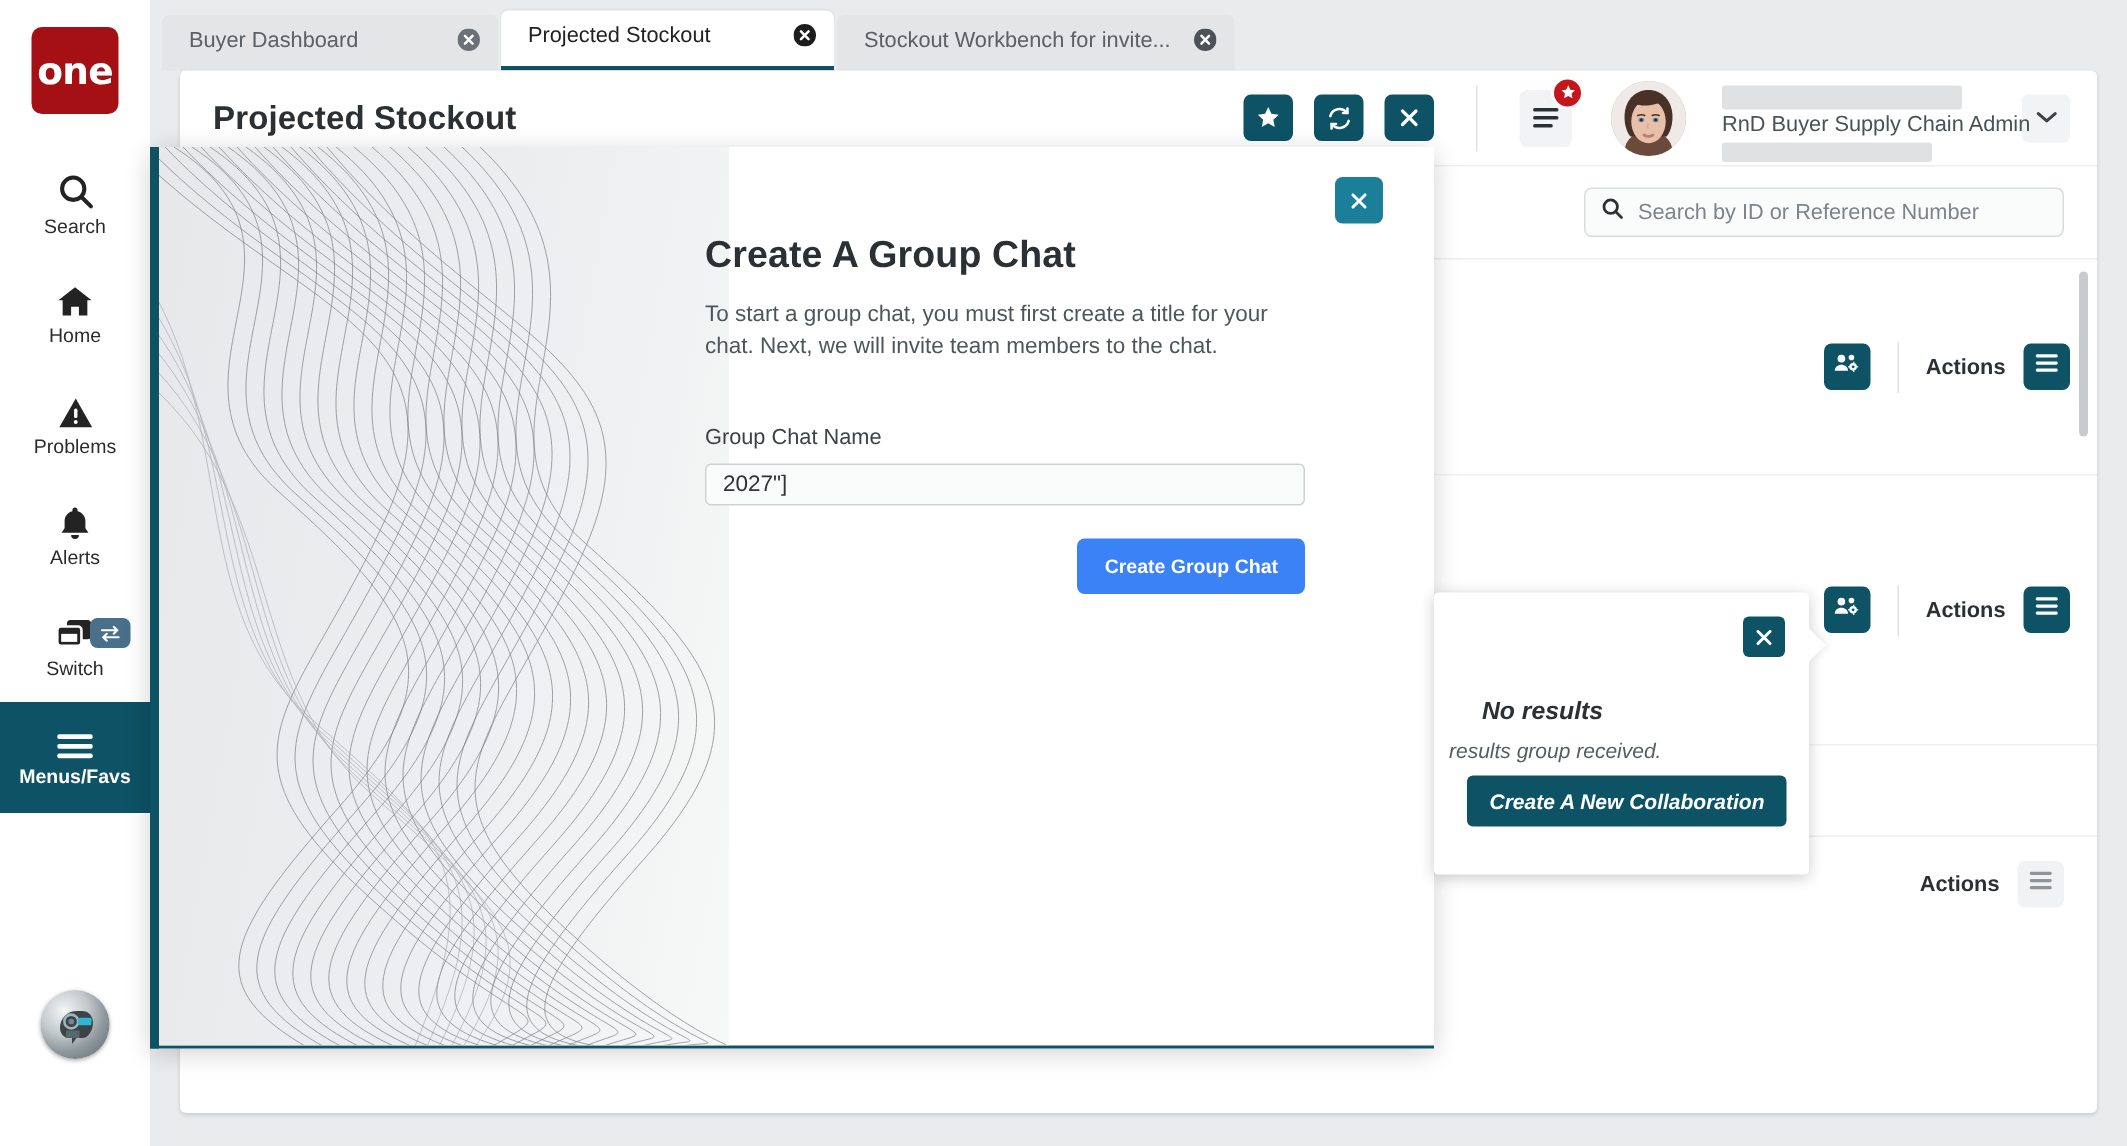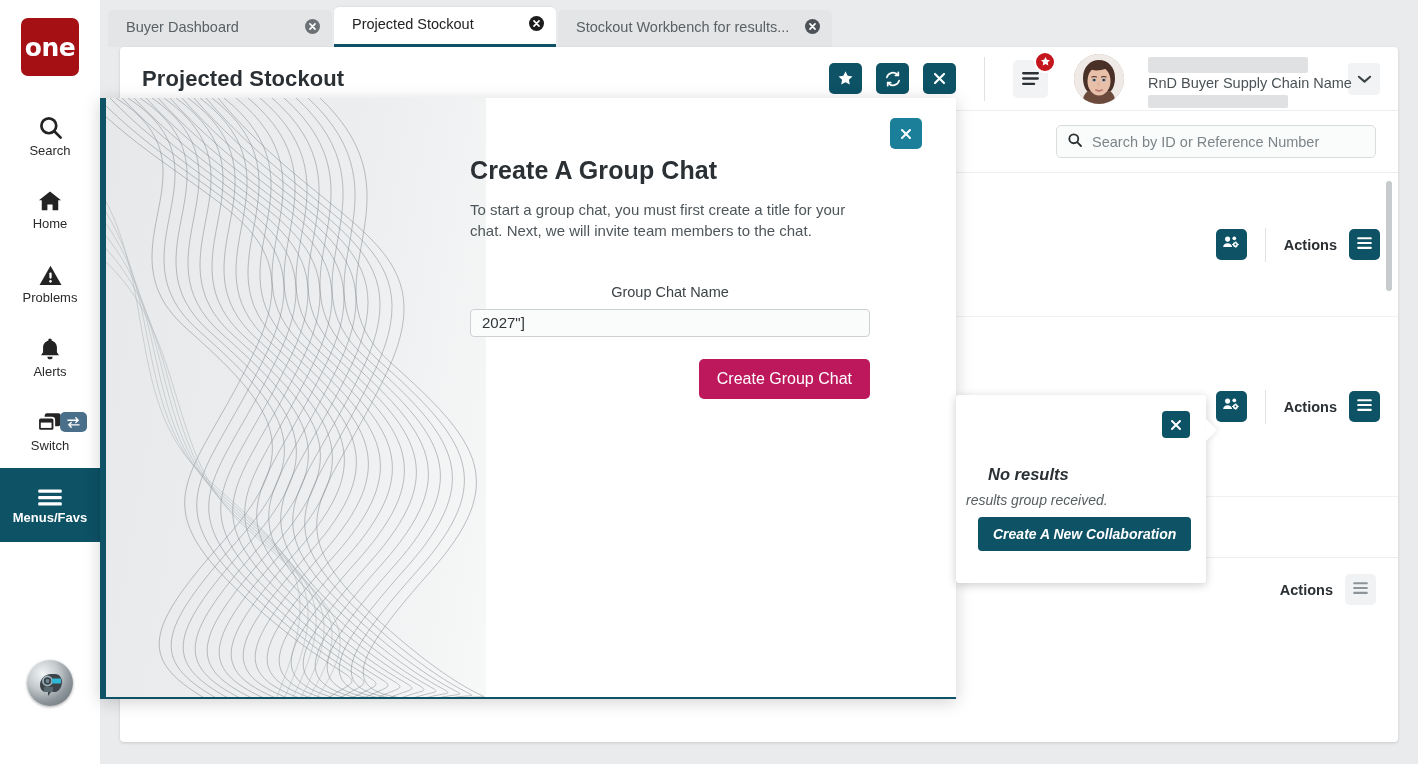--- a/index.html
+++ b/index.html
@@ -260,35 +260,35 @@
   .modal-body { position:absolute; left:364px; top:0; right:0; bottom:0; padding:58px 40px 0 0; }
   .modal-x {
     position:absolute; right:34px; top:20px;
     width:32px; height:31px; border-radius:5px; background:#1b7f99;
     display:flex; align-items:center; justify-content:center;
     cursor:pointer; z-index:3;
   }
   .m-title { font-size:25px; font-weight:700; color:#2b3034; letter-spacing:.1px; }
   .m-desc { margin-top:14px; font-size:15px; color:#4e565a; line-height:1.42; max-width:400px; }
   .m-field { margin-top:42px; width:400px; }
-  .m-label { font-size:14.5px; color:#3c4347; margin-bottom:9px;text-align:center; }
+  .m-label { font-size:14.5px; color:#3c4347; margin-bottom:9px; }
   .m-input {
     width:400px; height:28px; border:1px solid #cdd1d4; border-radius:4px;
     background:#fafbfb; padding:0 11px; font-size:15px; color:#2f3538;
     font-family:"Liberation Sans", sans-serif; outline:none;
     display:flex; align-items:center;
   }
   .m-input input {
     width:100%; border:0; background:transparent; outline:0;
     font-size:15px; color:#2f3538; font-family:"Liberation Sans", sans-serif;
   }
   .m-actions { width:400px; display:flex; justify-content:flex-end; margin-top:22px; }
   .m-submit {
-    background:#be185d; color:#fff; border-radius:5px; border:0;
-    font-size:16px; font-weight:400; padding:11px 18px; cursor:pointer;
+    background:#3b82f6; color:#fff; border-radius:5px; border:0;
+    font-size:13px; font-weight:700; padding:11px 18px; cursor:pointer;
     font-family:"Liberation Sans", sans-serif;
   }
 
   
   .ghost {
     position:absolute; background:#f2f3f4; border-radius:5px;
   }
 </style>
 </head>
 <body>
@@ -405,21 +405,21 @@
         <span class="tab-label">Projected Stockout</span>
         <span class="tab-x">
           <svg width="15" height="15" viewBox="0 0 16 16">
               <circle cx="8" cy="8" r="8" fill="#1d1d1d"></circle>
           <path d="M5.3 5.3 10.7 10.7M10.7 5.3 5.3 10.7" stroke="#fff" stroke-width="1.8" stroke-linecap="round"></path>
             </svg>
         </span>
       </div>
 
       <div class="tab" style="min-width:222px">
-        <span class="tab-label">Stockout Workbench for results...</span>
+        <span class="tab-label">Stockout Workbench for invite...</span>
         <span class="tab-x">
           <svg width="15" height="15" viewBox="0 0 16 16">
               <circle cx="8" cy="8" r="8" fill="#4c5257"></circle>
           <path d="M5.3 5.3 10.7 10.7M10.7 5.3 5.3 10.7" stroke="#fff" stroke-width="1.8" stroke-linecap="round"></path>
             </svg>
         </span>
       </div>
     </div>
 
     <div class="page">
@@ -474,21 +474,21 @@
             <ellipse cx="29.8" cy="26" rx="0.95" ry="0.95" fill="#2c2320"></ellipse>
             <path d="M17.5 23.2q2.7-1.4 5.4 0M27.1 23.2q2.7-1.4 5.4 0" stroke="#4a3128" stroke-width="1.1" fill="none"></path>
             <path d="M22 36q3 1.9 6 0" stroke="#bc7d72" stroke-width="1.9" fill="none" stroke-linecap="round"></path>
             <path d="M25 28.5q-1.6 2.4 0 3" stroke="#d7a78f" stroke-width="1" fill="none"></path>
           </svg>
         </div>
 
         <div class="username-wrap">
           <span class="redact top"></span>
           <span class="redact bot"></span>
-          <span class="username">RnD Buyer Supply Chain Name</span>
+          <span class="username">RnD Buyer Supply Chain Admin</span>
         </div>
 
         <div class="caret-btn">
           <span>
             <svg width="15" height="10" viewBox="0 0 16 10" fill="none" stroke="#3c4347" stroke-width="2.2" stroke-linecap="round" stroke-linejoin="round">
               <path d="M2 2.6 8 7.8 14 2.6"></path>
             </svg>
           </span>
         </div>
       </div>

